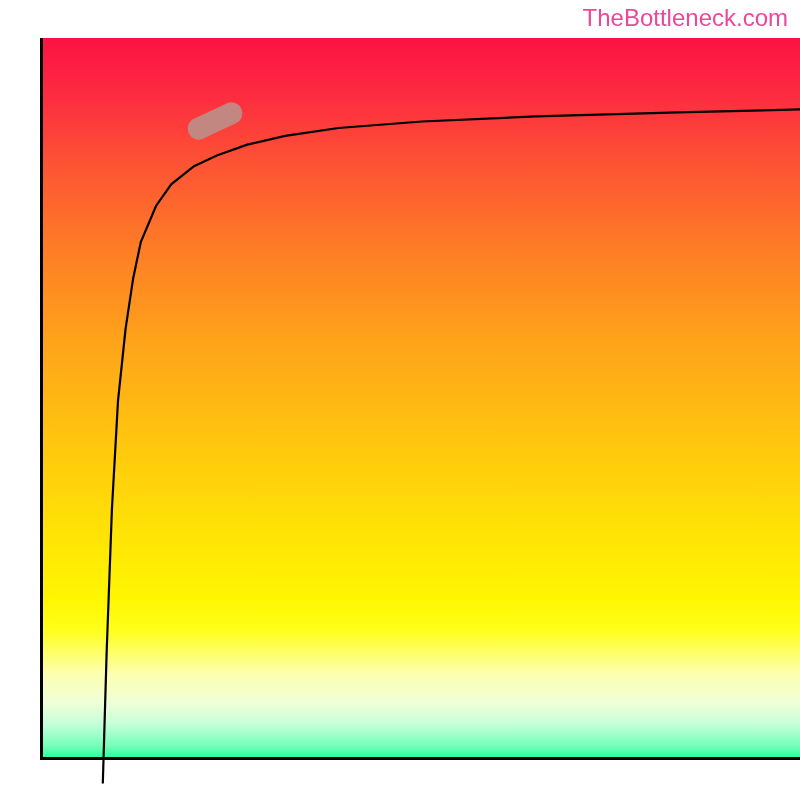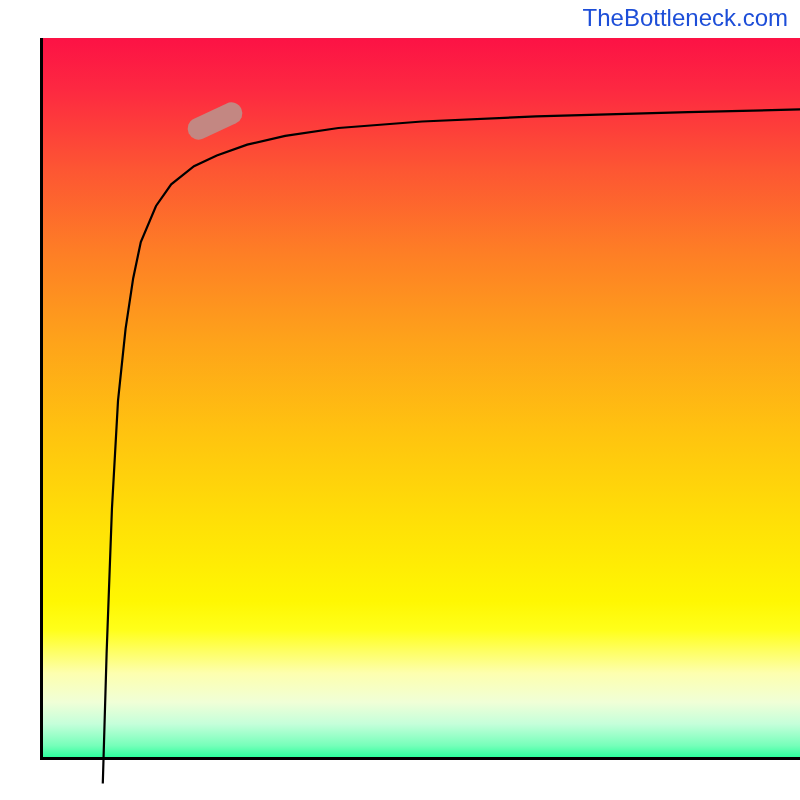--- a/index.html
+++ b/index.html
@@ -13,21 +13,21 @@
     background: #ffffff;
     position: relative;
     overflow: hidden;
   }
   .watermark {
     position: absolute;
     top: 4px;
     right: 12px;
     font-family: Arial, Helvetica, sans-serif;
     font-size: 24px;
-    color: #1d4ed8;
+    color: #ec4899;
     z-index: 10;
   }
   .plot-area {
     position: absolute;
     left: 40px;
     top: 38px;
     width: 760px;
     height: 722px;
   }
   .gradient-bg {

